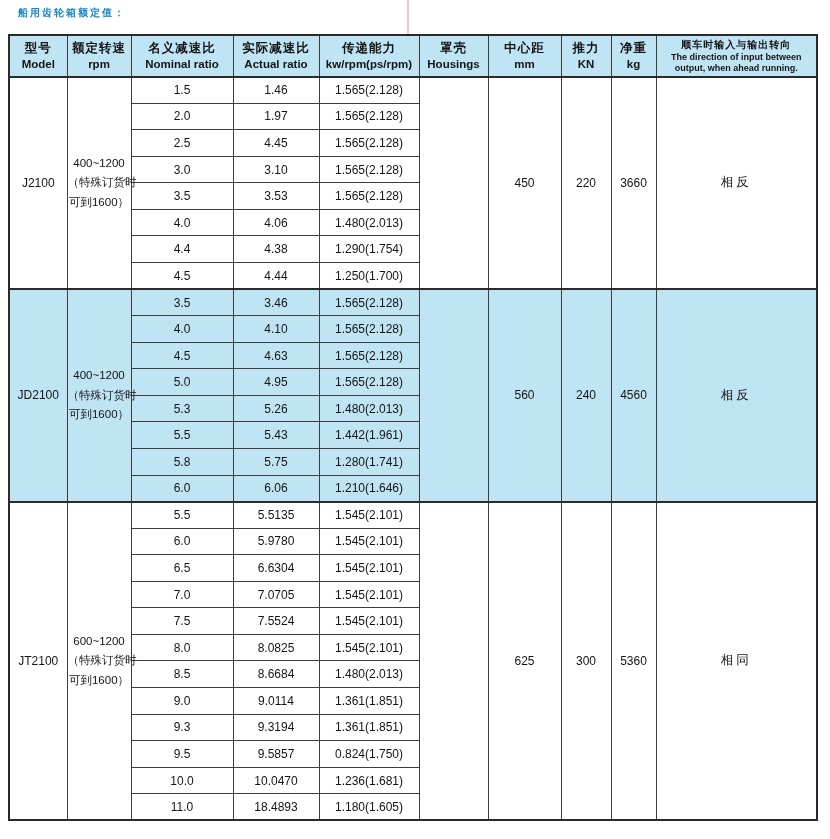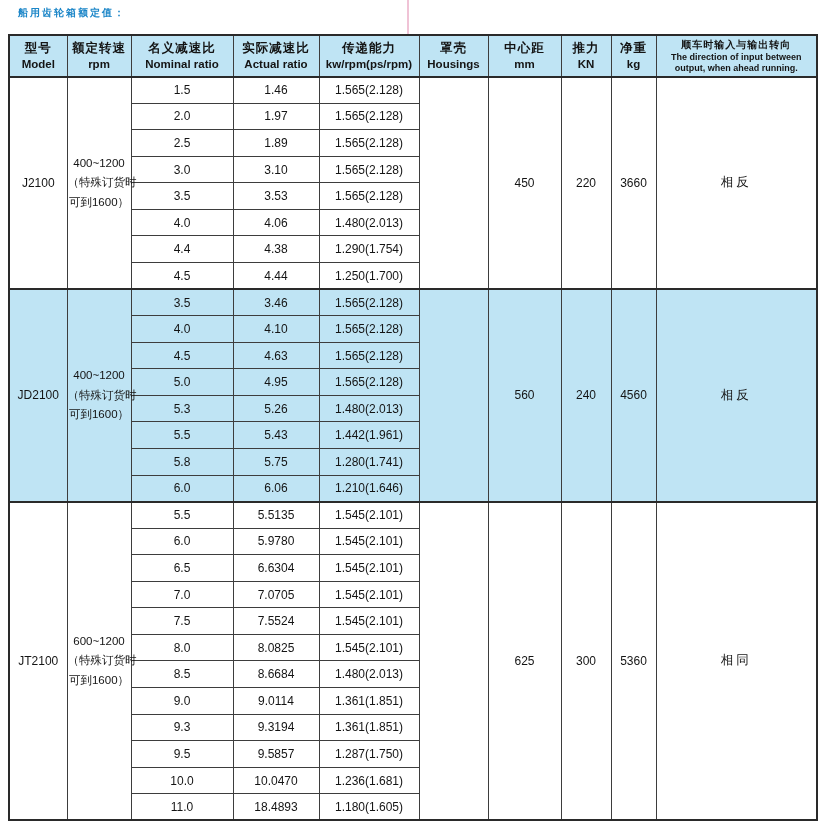--- a/index.html
+++ b/index.html
@@ -155,21 +155,21 @@
         <td rowspan="8">3660</td>
         <td class="dir" rowspan="8">相反</td>
       </tr>
       <tr>
         <td>2.0</td>
         <td>1.97</td>
         <td>1.565(2.128)</td>
       </tr>
       <tr>
         <td>2.5</td>
-        <td>1.89</td>
+        <td>4.45</td>
         <td>1.565(2.128)</td>
       </tr>
       <tr>
         <td>3.0</td>
         <td>3.10</td>
         <td>1.565(2.128)</td>
       </tr>
       <tr>
         <td>3.5</td>
         <td>3.53</td>
@@ -289,21 +289,21 @@
         <td>1.361(1.851)</td>
       </tr>
       <tr>
         <td>9.3</td>
         <td>9.3194</td>
         <td>1.361(1.851)</td>
       </tr>
       <tr>
         <td>9.5</td>
         <td>9.5857</td>
-        <td>1.287(1.750)</td>
+        <td>0.824(1.750)</td>
       </tr>
       <tr>
         <td>10.0</td>
         <td>10.0470</td>
         <td>1.236(1.681)</td>
       </tr>
       <tr>
         <td>11.0</td>
         <td>18.4893</td>
         <td>1.180(1.605)</td>

